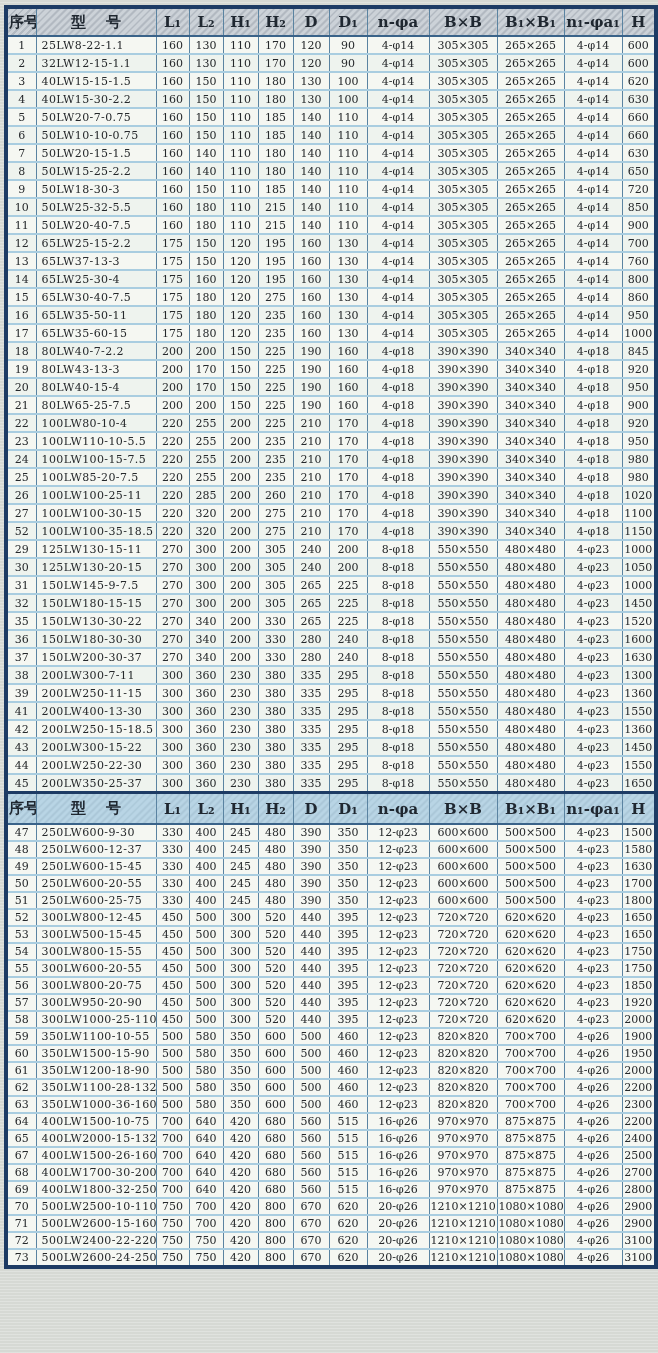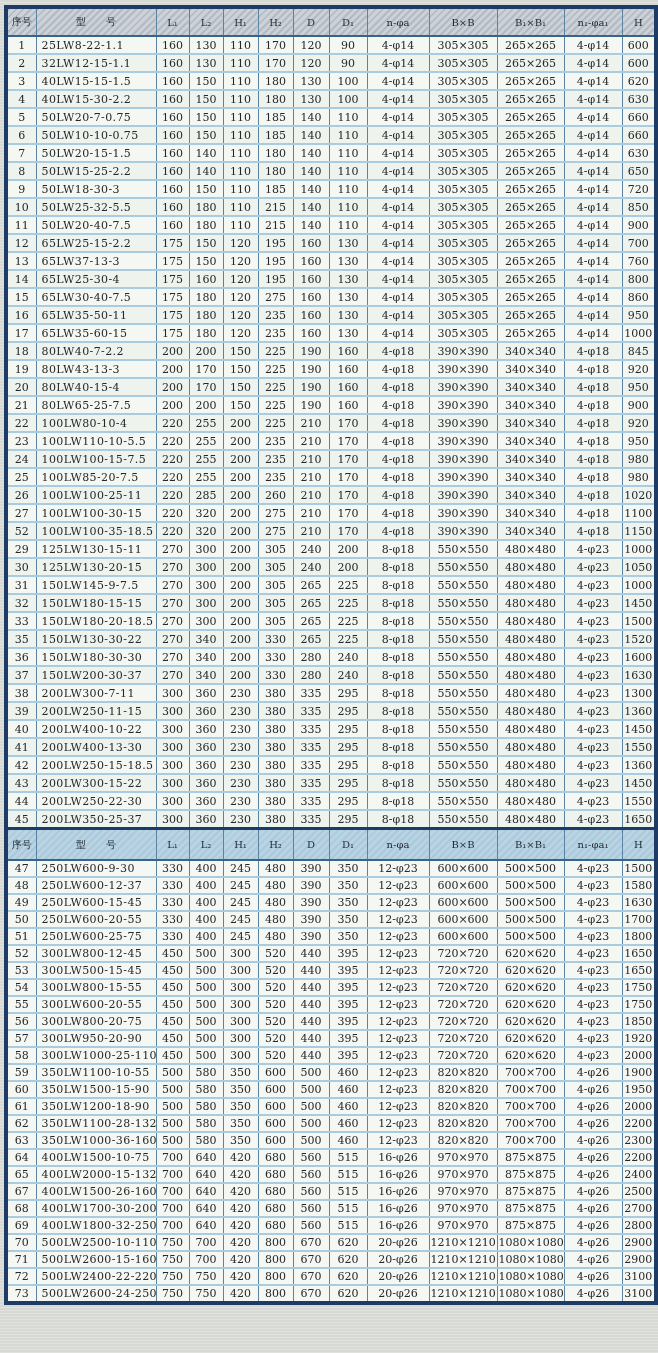--- a/index.html
+++ b/index.html
@@ -21,22 +21,22 @@
   th,td{
     border-left:1px solid #5a83a1;
     font-size:11px;
     color:#25282b;
     text-align:center;
     overflow:hidden;
     white-space:nowrap;
     padding:0 1px;
   }
   th{
-    font-weight:normal;
-    font-size:10px;
+    font-weight:bold;
+    font-size:15px;
     color:#1f2730;
   }
   tr.hdr th{border-bottom:2px solid #3a6389;}
   tr.hdr1 th{
     height:26px;
     background-color:#ccd2d8;
     background-image:repeating-linear-gradient(135deg, rgba(110,120,135,.28) 0 2px, rgba(0,0,0,0) 2px 5px);
   }
   tr.hdr2 th{
     height:29px;
@@ -568,35 +568,20 @@
           <td>305</td>
           <td>265</td>
           <td>225</td>
           <td>8-φ18</td>
           <td>550×550</td>
           <td>480×480</td>
           <td>4-φ23</td>
           <td>1450</td>
         </tr>
         <tr class="g1">
-          <td>33</td>
-          <td class="model">150LW180-20-18.5</td>
-          <td>270</td>
-          <td>300</td>
-          <td>200</td>
-          <td>305</td>
-          <td>265</td>
-          <td>225</td>
-          <td>8-φ18</td>
-          <td>550×550</td>
-          <td>480×480</td>
-          <td>4-φ23</td>
-          <td>1500</td>
-        </tr>
-        <tr class="g1">
           <td>35</td>
           <td class="model">150LW130-30-22</td>
           <td>270</td>
           <td>340</td>
           <td>200</td>
           <td>330</td>
           <td>265</td>
           <td>225</td>
           <td>8-φ18</td>
           <td>550×550</td>
@@ -656,35 +641,20 @@
           <td>360</td>
           <td>230</td>
           <td>380</td>
           <td>335</td>
           <td>295</td>
           <td>8-φ18</td>
           <td>550×550</td>
           <td>480×480</td>
           <td>4-φ23</td>
           <td>1360</td>
-        </tr>
-        <tr class="g1">
-          <td>40</td>
-          <td class="model">200LW400-10-22</td>
-          <td>300</td>
-          <td>360</td>
-          <td>230</td>
-          <td>380</td>
-          <td>335</td>
-          <td>295</td>
-          <td>8-φ18</td>
-          <td>550×550</td>
-          <td>480×480</td>
-          <td>4-φ23</td>
-          <td>1450</td>
         </tr>
         <tr class="g1">
           <td>41</td>
           <td class="model">200LW400-13-30</td>
           <td>300</td>
           <td>360</td>
           <td>230</td>
           <td>380</td>
           <td>335</td>
           <td>295</td>

